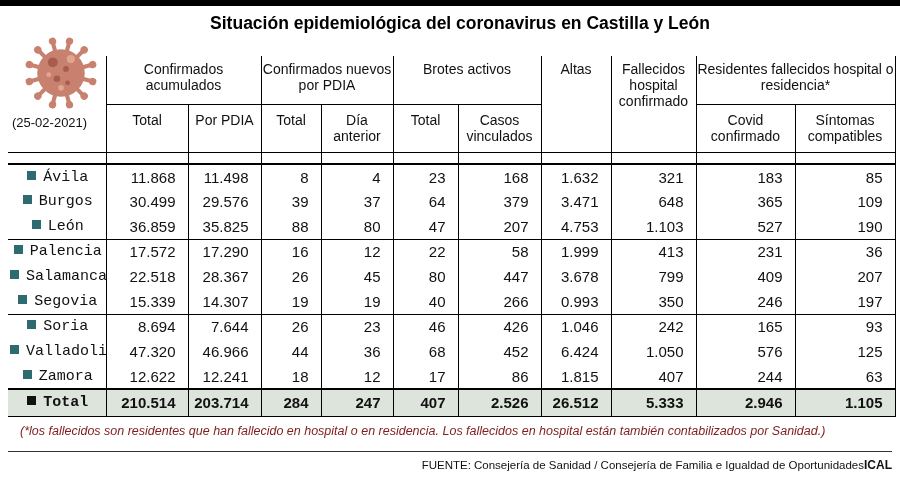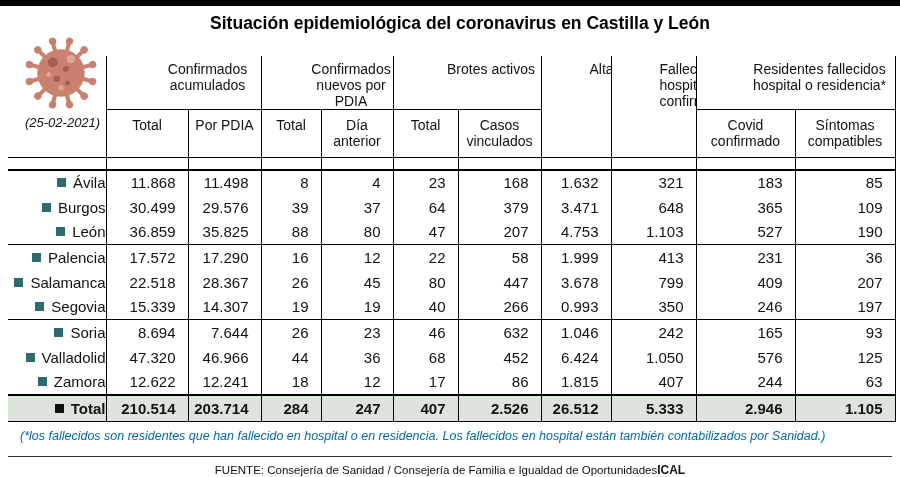--- a/index.html
+++ b/index.html
@@ -17,21 +17,21 @@
     font-size:17.5px;
     font-weight:bold;
     padding-top:7px;
     color:#000;
     padding-left:20px;
   }
   .content { padding:0 8px; }
 
   
   .virus { position:absolute; left:20px; top:32px; width:82px; height:82px; }
-  .date  { position:absolute; left:25px; top:115px; font-style:italic; font-size:13px; color:#111; }
+  .date  { position:absolute; left:12px; top:115px; font-size:13px; color:#111; }
 
   table {
     border-collapse:collapse;
     table-layout:fixed;
     width:887px;
     margin-top:22px;
   }
   th, td { font-weight:normal; overflow:hidden; }
 
   
@@ -39,55 +39,55 @@
   .il { border-left:1px solid #000; }
   .rb { border-right:1.5px solid #000; }
 
   thead th {
     font-size:14px;
     text-align:center;
     vertical-align:top;
     padding-top:5px;
     line-height:16px;
   }
-  thead tr.groups th { height:48px;padding-left:48px; }
+  thead tr.groups th { height:48px; }
   thead tr.subs th   { height:48px; padding-top:7px; }
   thead th.gb { border-bottom:1px solid #000; }   
   thead tr.subs th, thead th.span2, thead th.corner { border-bottom:1px solid #000; } 
   thead th.corner { position:relative; }
 
   tr.spacer td { height:12px; border-bottom:2px solid #000; }
 
   tbody td { font-size:15px; height:25px; }
   td.num { text-align:right; padding-right:12px; white-space:nowrap; }
-  td.labelcol { text-align:right; padding-left:2px; white-space:nowrap; }
+  td.labelcol { text-align:center; padding-left:2px; white-space:nowrap;font-family:Liberation Mono, monospace; }
   .bullet {
     display:inline-block; width:9px; height:9px;
     background:#2d6b70; margin-right:7px; vertical-align:1px;
   }
   tr.gend td { border-bottom:1.5px solid #000; }
   tr.total td {
     border-top:2px solid #000;
     border-bottom:1.5px solid #000;
     background:#dde4db;
     font-weight:bold;
     height:27px;
   }
   tr.total .bullet { background:#111; }
 
   .footnote {
     margin-top:7px;
     padding-left:12px;
     font-style:italic;
     font-size:12.5px;
-    color:#0369a1;
+    color:#7f1d1d;
   }
   .divider { margin-top:13px; border-top:1px solid #333; }
   .sourcerow {
-    display:flex; justify-content:center; align-items:baseline;
+    display:flex; justify-content:flex-end; align-items:baseline;
     padding-top:6px; font-size:11.5px;
   }
   .credit { font-weight:bold; font-size:12px; }
 </style>
 </head>
 <body>
 
 <div class="topbar"></div>
 
 <div class="title">Situación epidemiológica del coronavirus en Castilla y León</div>
@@ -310,21 +310,21 @@
           <td class="num gl">246</td>
           <td class="num il rb">197</td>
         </tr>
         <tr>
           <td class="labelcol"><span class="bullet"></span><span>Soria</span></td>
           <td class="num gl">8.694</td>
           <td class="num il">7.644</td>
           <td class="num gl">26</td>
           <td class="num il">23</td>
           <td class="num gl">46</td>
-          <td class="num il">632</td>
+          <td class="num il">426</td>
           <td class="num gl">1.046</td>
           <td class="num gl">242</td>
           <td class="num gl">165</td>
           <td class="num il rb">93</td>
         </tr>
         <tr>
           <td class="labelcol"><span class="bullet"></span><span>Valladolid</span></td>
           <td class="num gl">47.320</td>
           <td class="num il">46.966</td>
           <td class="num gl">44</td>

